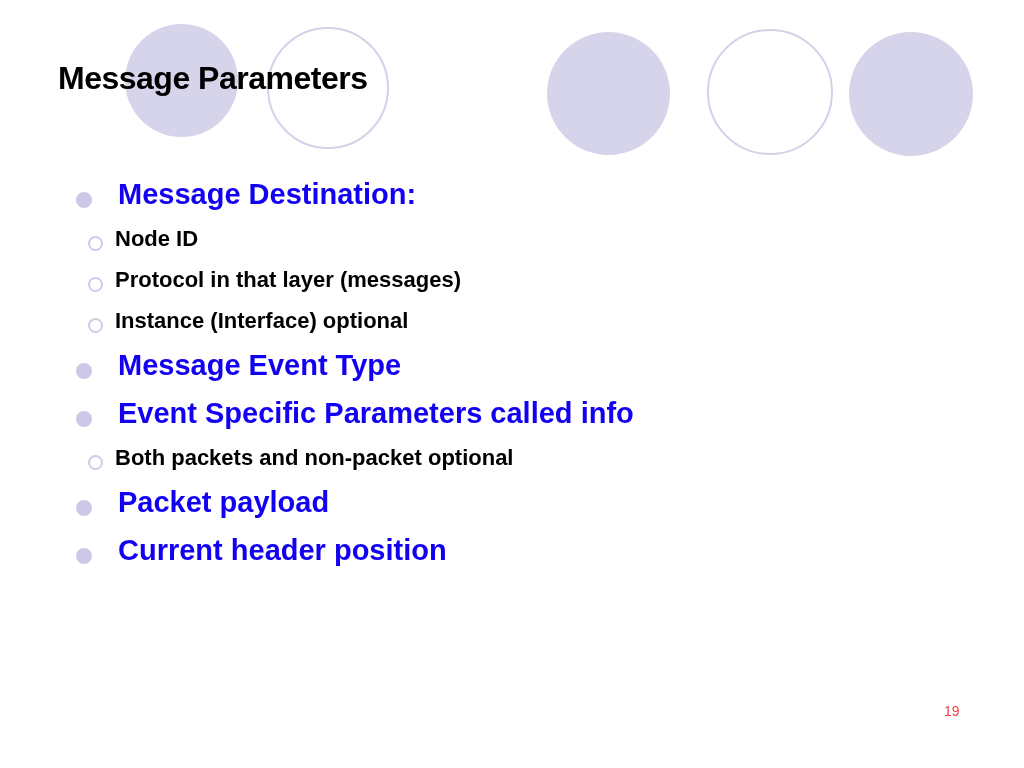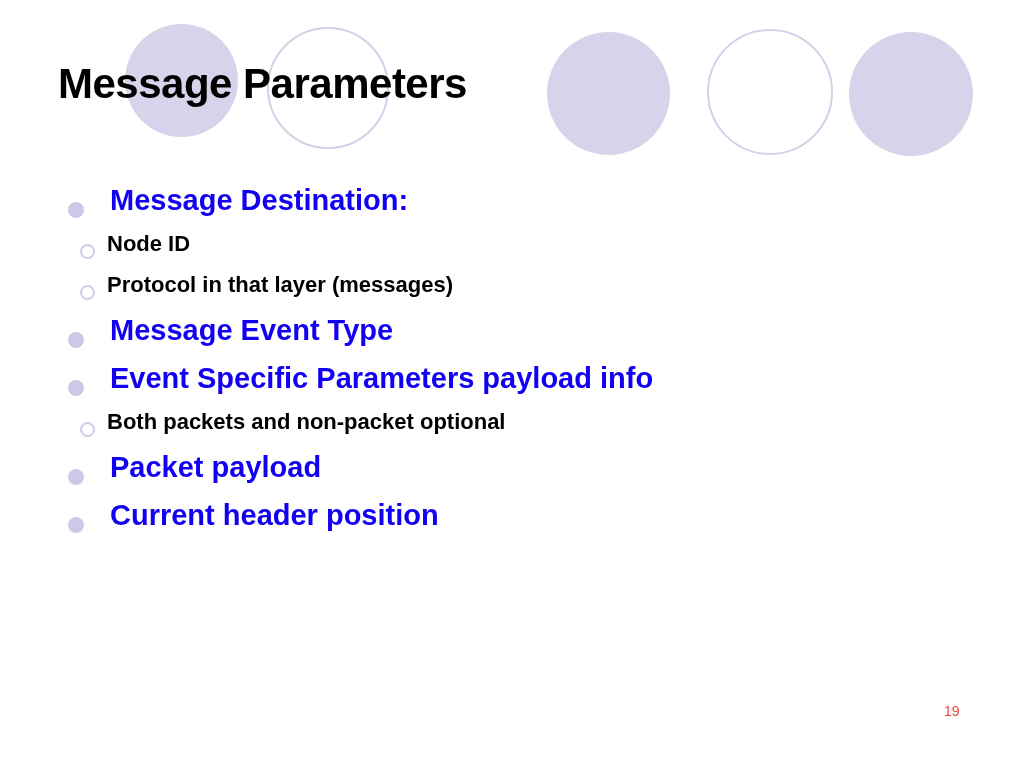--- a/index.html
+++ b/index.html
@@ -38,39 +38,40 @@
     background: transparent;
     border: 2px solid #d3d1e8;
     box-sizing: border-box;
   }
 
   
   #page-title {
     position: absolute;
     left: 58px;
     top: 62px;
-    font-size: 42px;
+    font-size: 32px;
     font-weight: bold;
     color: #000000;
     letter-spacing: -0.5px;
     line-height: 1.05;
     white-space: nowrap;
   }
 
   
   #bullet-list {
     position: absolute;
     left: 0;
     top: 170px;
     width: 1024px;
   }
   .bullet-row {
     position: relative;
     display: flex;
-    align-items: flex-end;
+    align-items: center;
+    margin-left: 8px;
   }
   .bullet-row.level1 {
     height: 48px;
     padding-left: 68px;
   }
   .bullet-row.level2 {
     height: 41px;
     padding-left: 80px;
   }
   .bullet-glyph {
@@ -141,27 +142,31 @@
         <span class="bullet-text">Message Destination:</span>
       </div>
       <div class="bullet-row level2">
         <span class="bullet-glyph"></span>
         <span class="bullet-text">Node ID</span>
       </div>
       <div class="bullet-row level2">
         <span class="bullet-glyph"></span>
         <span class="bullet-text">Protocol in that layer (messages)</span>
       </div>
+      <div class="bullet-row level2">
+        <span class="bullet-glyph"></span>
+        <span class="bullet-text">Instance (Interface) optional</span>
+      </div>
       <div class="bullet-row level1">
         <span class="bullet-glyph"></span>
         <span class="bullet-text">Message Event Type</span>
       </div>
       <div class="bullet-row level1">
         <span class="bullet-glyph"></span>
-        <span class="bullet-text">Event Specific Parameters payload info</span>
+        <span class="bullet-text">Event Specific Parameters called info</span>
       </div>
       <div class="bullet-row level2">
         <span class="bullet-glyph"></span>
         <span class="bullet-text">Both packets and non-packet optional</span>
       </div>
       <div class="bullet-row level1">
         <span class="bullet-glyph"></span>
         <span class="bullet-text">Packet payload</span>
       </div>
       <div class="bullet-row level1">

